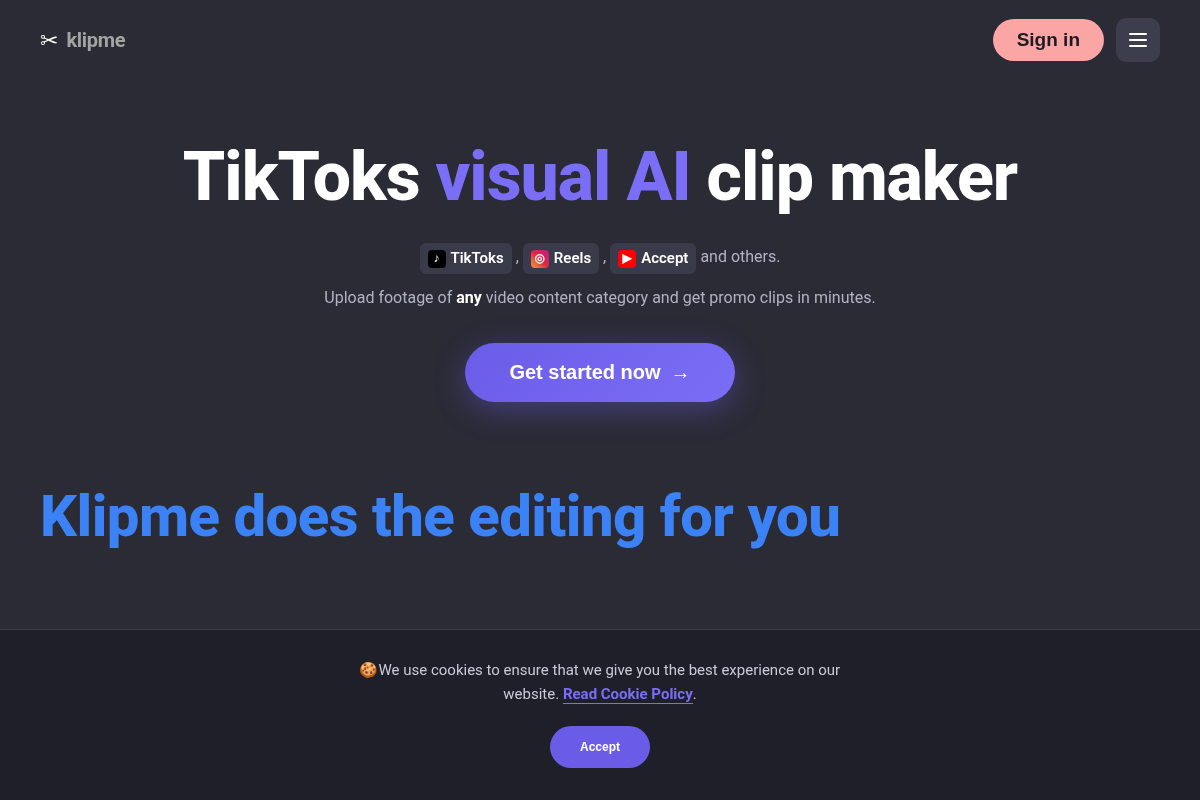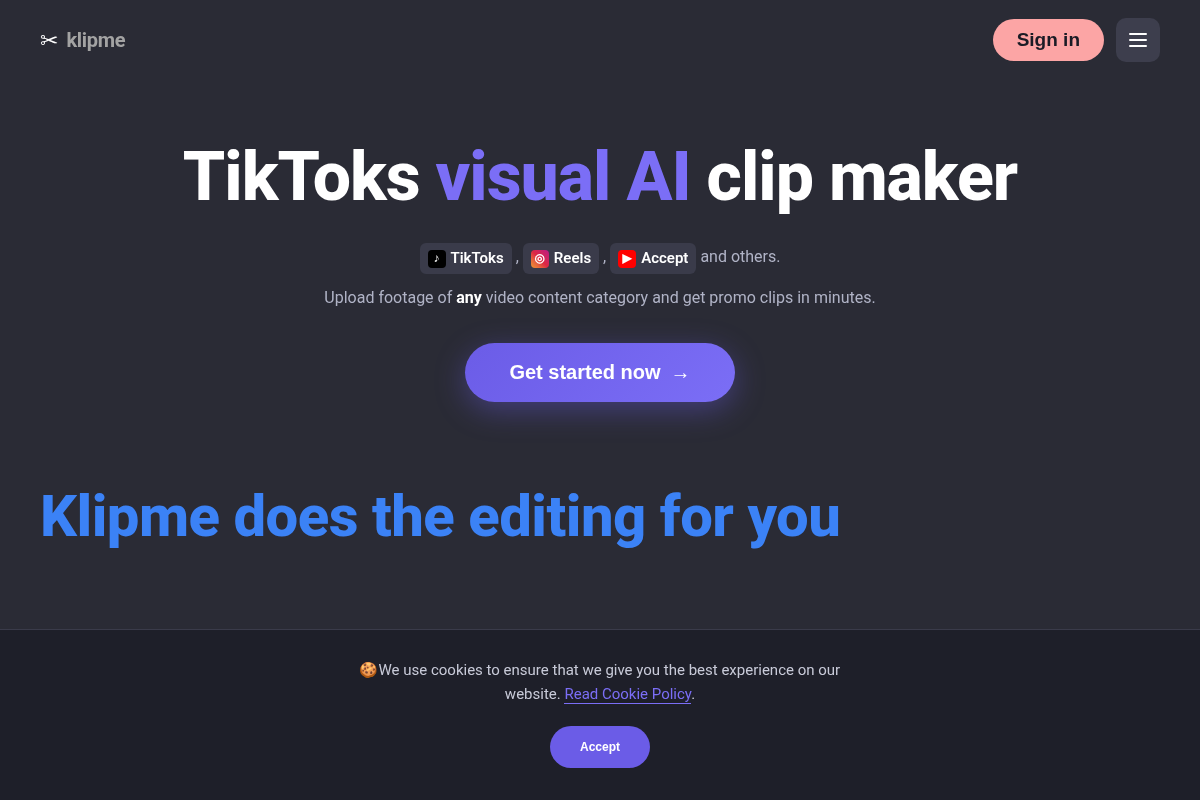--- a/index.html
+++ b/index.html
@@ -214,21 +214,21 @@
     .cookie-text {
       font-size: 15px;
       color: #c8cad8;
       margin-bottom: 20px;
       max-width: 500px;
       line-height: 1.6;
     }
 
     .cookie-link {
       color: #7b6ef6;
-      font-weight: 400;
+      font-weight: 700;
       text-decoration: none;
       border-bottom: 1px solid #7b6ef6;
     }
 
     .cookie-buttons {
       display: flex;
       gap: 14px;
     }
 
     .cookie-settings-btn {

